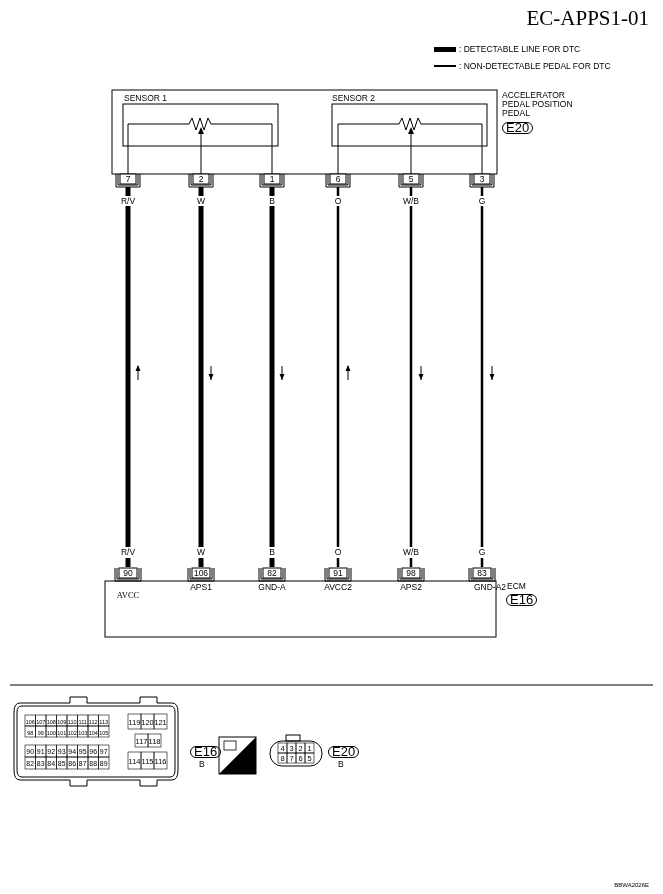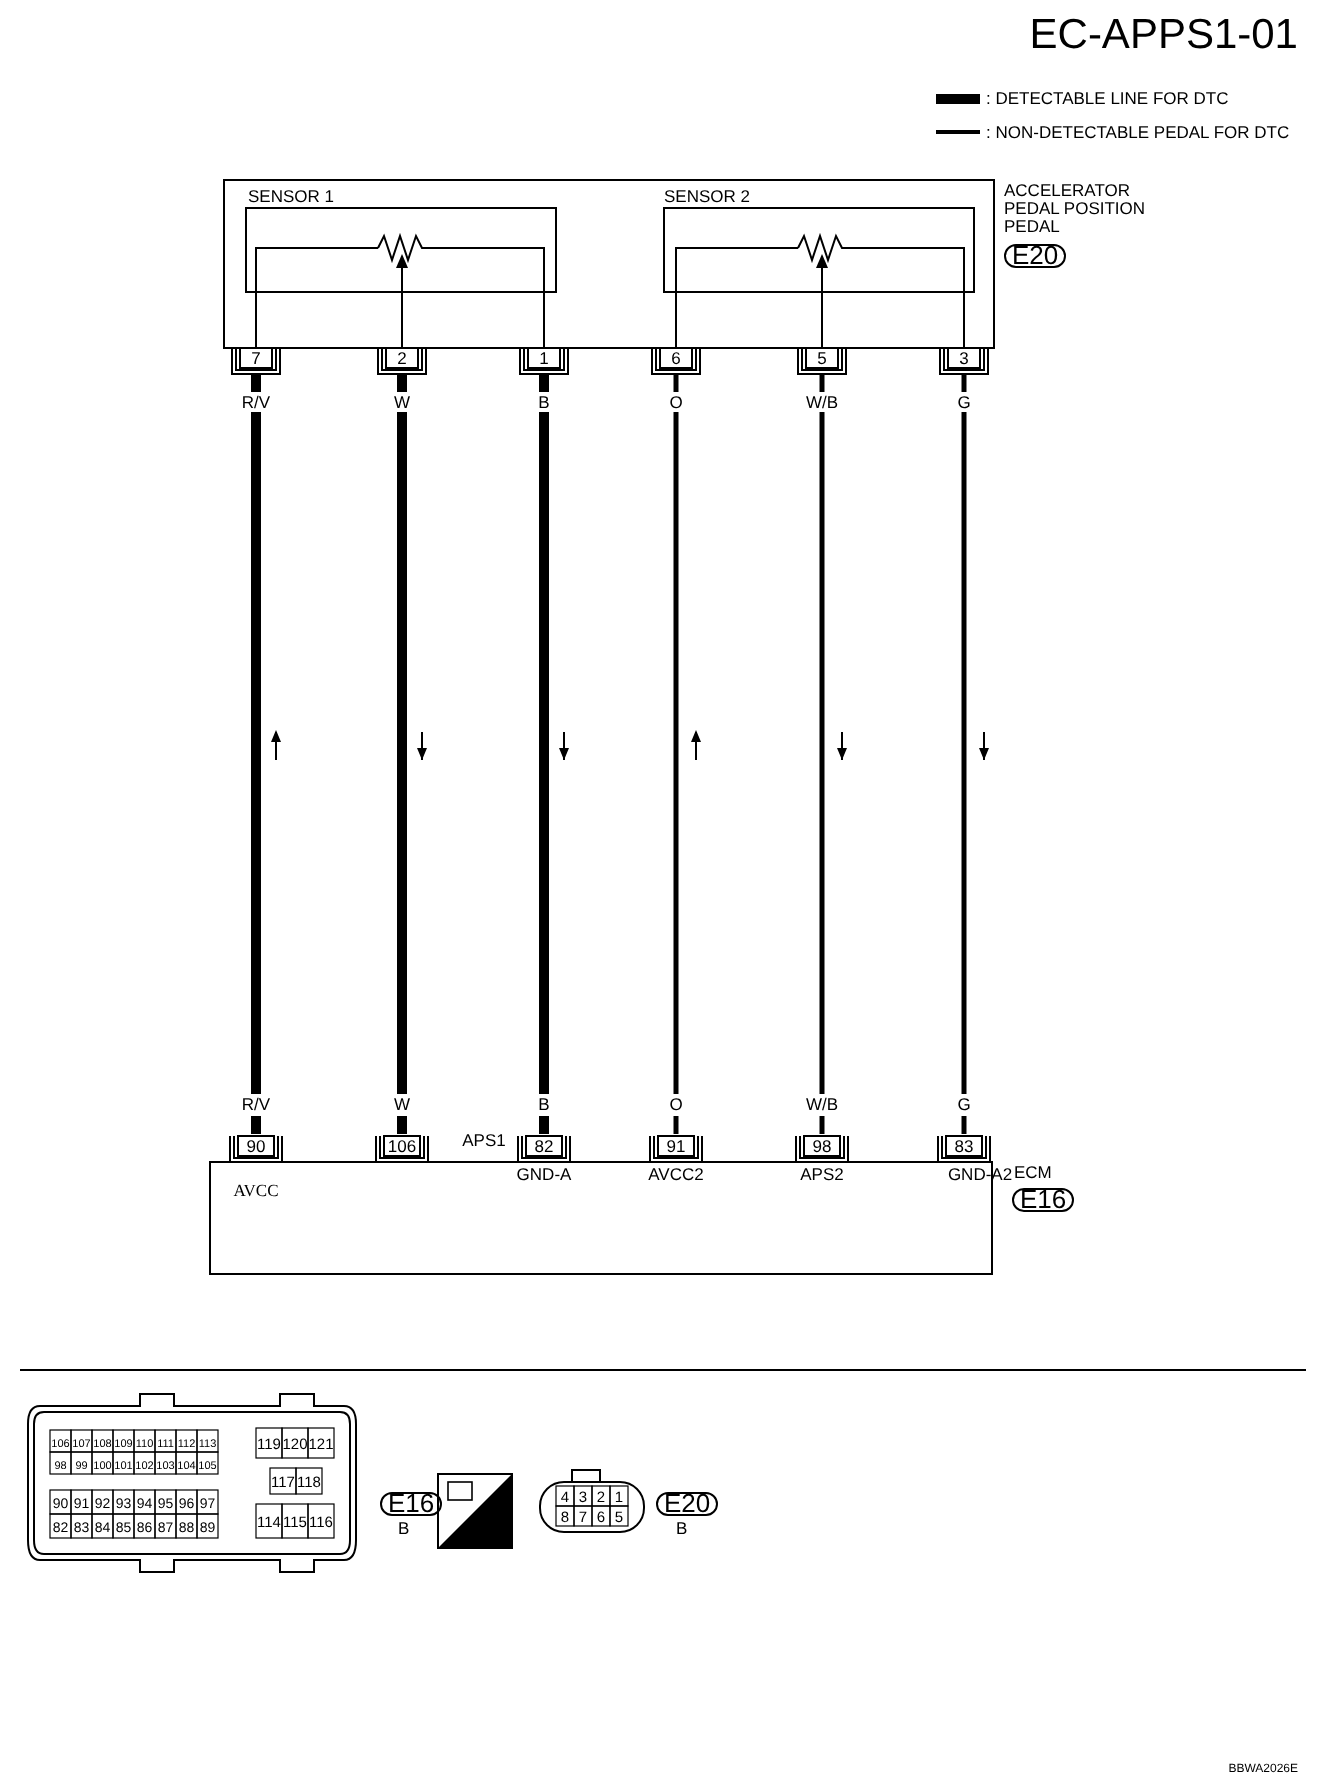--- a/index.html
+++ b/index.html
@@ -1,19 +1,19 @@
 <!DOCTYPE html>
 <html><head>
 <meta charset="utf-8">
 <style>
   html, body { margin:0; padding:0; background:#fff; }
   body { width:663px; height:894px; position:relative; overflow:hidden; font-family:"Liberation Sans", sans-serif; color:#000; }
   #diagram { position:absolute; left:0; top:0; }
-  .title { position:absolute; right:14px; top:6px; font-size:21px; font-family:Liberation Sans, sans-serif; }
-  .legend-row { position:absolute; left:468px; font-size:8.5px; display:flex; align-items:center;text-align:center; }
+  .title { position:absolute; right:14px; top:6px; font-size:21px; font-family:Liberation Serif, serif; }
+  .legend-row { position:absolute; left:434px; font-size:8.5px; display:flex; align-items:center;text-align:center; }
   .legend-row .swatch { width:22px; background:#000; margin-right:3px; }
   .lbl { position:absolute; font-size:8.5px; line-height:9px; white-space:nowrap; }
   .ctr { transform:translateX(-50%); text-align:center; }
   .badge { position:absolute; font-size:13px; border:1px solid #000; border-radius:8px; padding:0 3px; line-height:10px; }
   .footer-id { position:absolute; right:14px; bottom:6px; font-size:6px; }
 </style>
 </head>
 <body>
 
 <div class="title">EC-APPS1-01</div>
@@ -239,21 +239,21 @@
 <div id="labels-layer">
     <div class="lbl ctr " style="left: 128px; top: 175px;">7</div>
     <div class="lbl ctr " style="left: 128px; top: 197px;">R/V</div>
     <div class="lbl ctr " style="left: 128px; top: 548px;">R/V</div>
     <div class="lbl ctr " style="left: 128px; top: 569px;">90</div>
     <div class="lbl ctr " style="left: 128px; top: 591px; font-family: Liberation Serif, serif;">AVCC</div>
     <div class="lbl ctr " style="left: 201px; top: 175px;">2</div>
     <div class="lbl ctr " style="left: 201px; top: 197px;">W</div>
     <div class="lbl ctr " style="left: 201px; top: 548px;">W</div>
     <div class="lbl ctr " style="left: 201px; top: 569px;">106</div>
-    <div class="lbl ctr " style="left: 201px; top: 566px; margin-left: 41px;">APS1</div>
+    <div class="lbl ctr " style="left: 201px; top: 583px;">APS1</div>
     <div class="lbl ctr " style="left: 272px; top: 175px;">1</div>
     <div class="lbl ctr " style="left: 272px; top: 197px;">B</div>
     <div class="lbl ctr " style="left: 272px; top: 548px;">B</div>
     <div class="lbl ctr " style="left: 272px; top: 569px;">82</div>
     <div class="lbl ctr " style="left: 272px; top: 583px;">GND-A</div>
     <div class="lbl ctr " style="left: 338px; top: 175px;">6</div>
     <div class="lbl ctr " style="left: 338px; top: 197px;">O</div>
     <div class="lbl ctr " style="left: 338px; top: 548px;">O</div>
     <div class="lbl ctr " style="left: 338px; top: 569px;">91</div>
     <div class="lbl ctr " style="left: 338px; top: 583px;">AVCC2</div>

